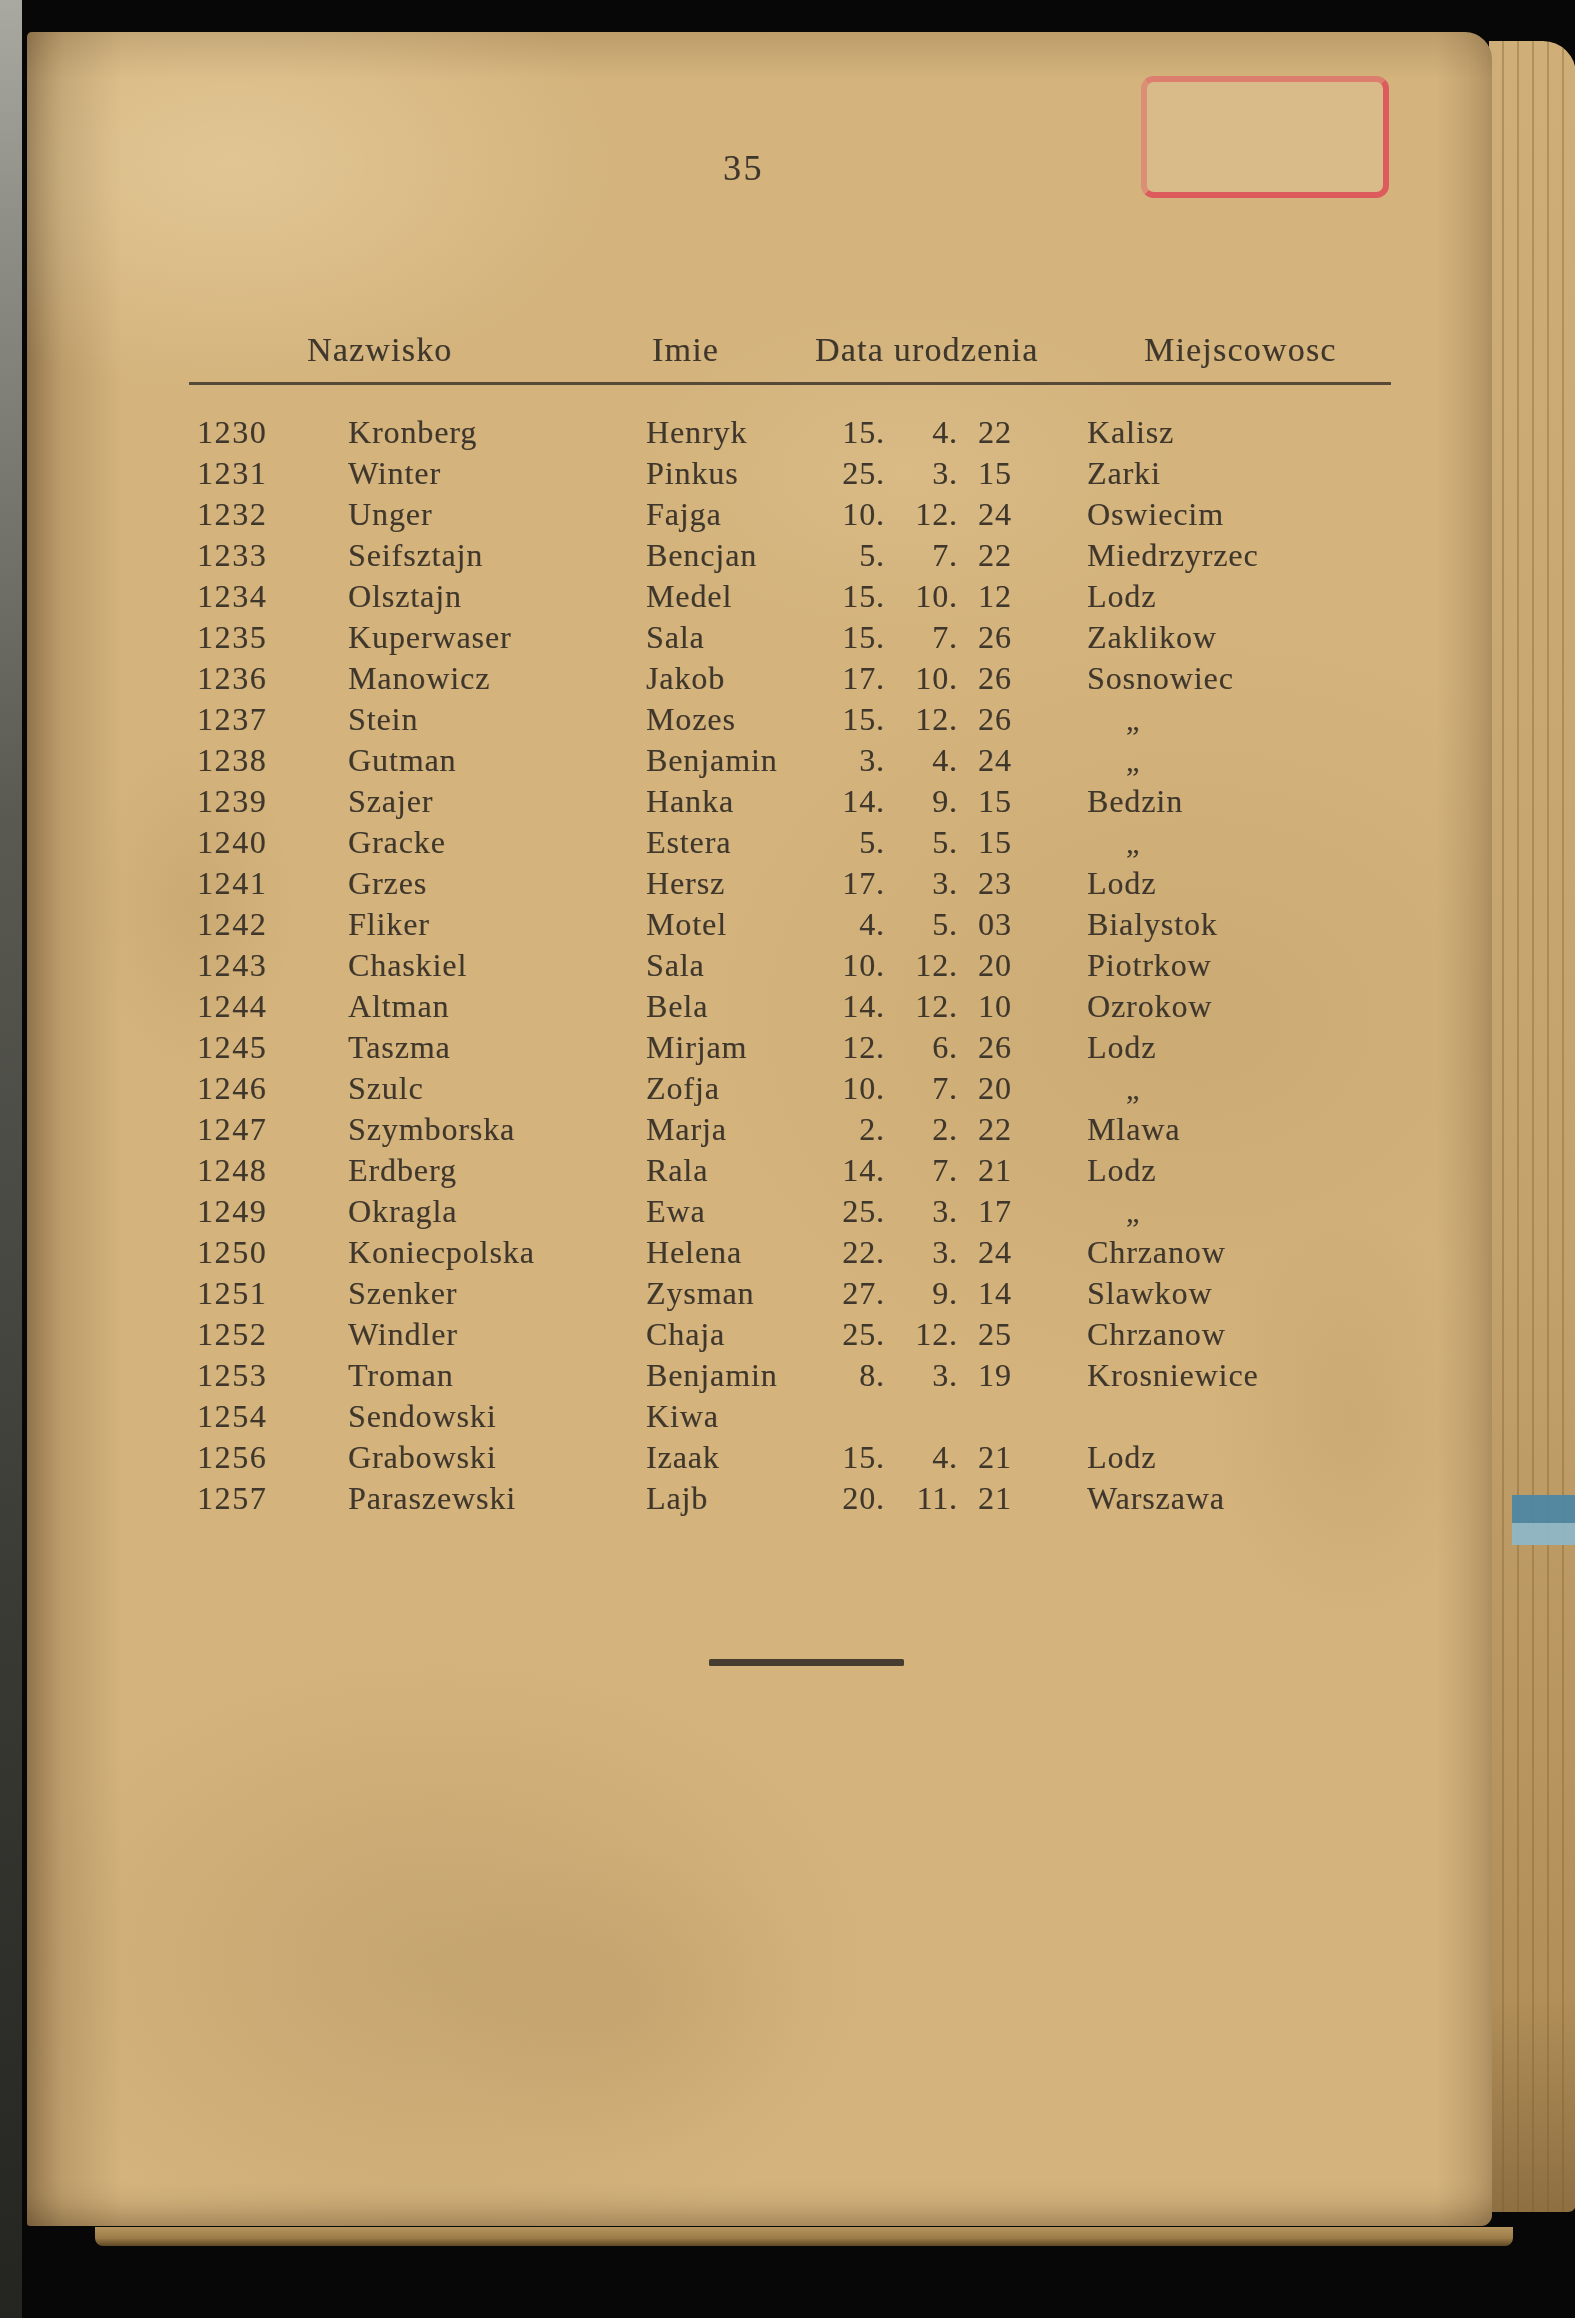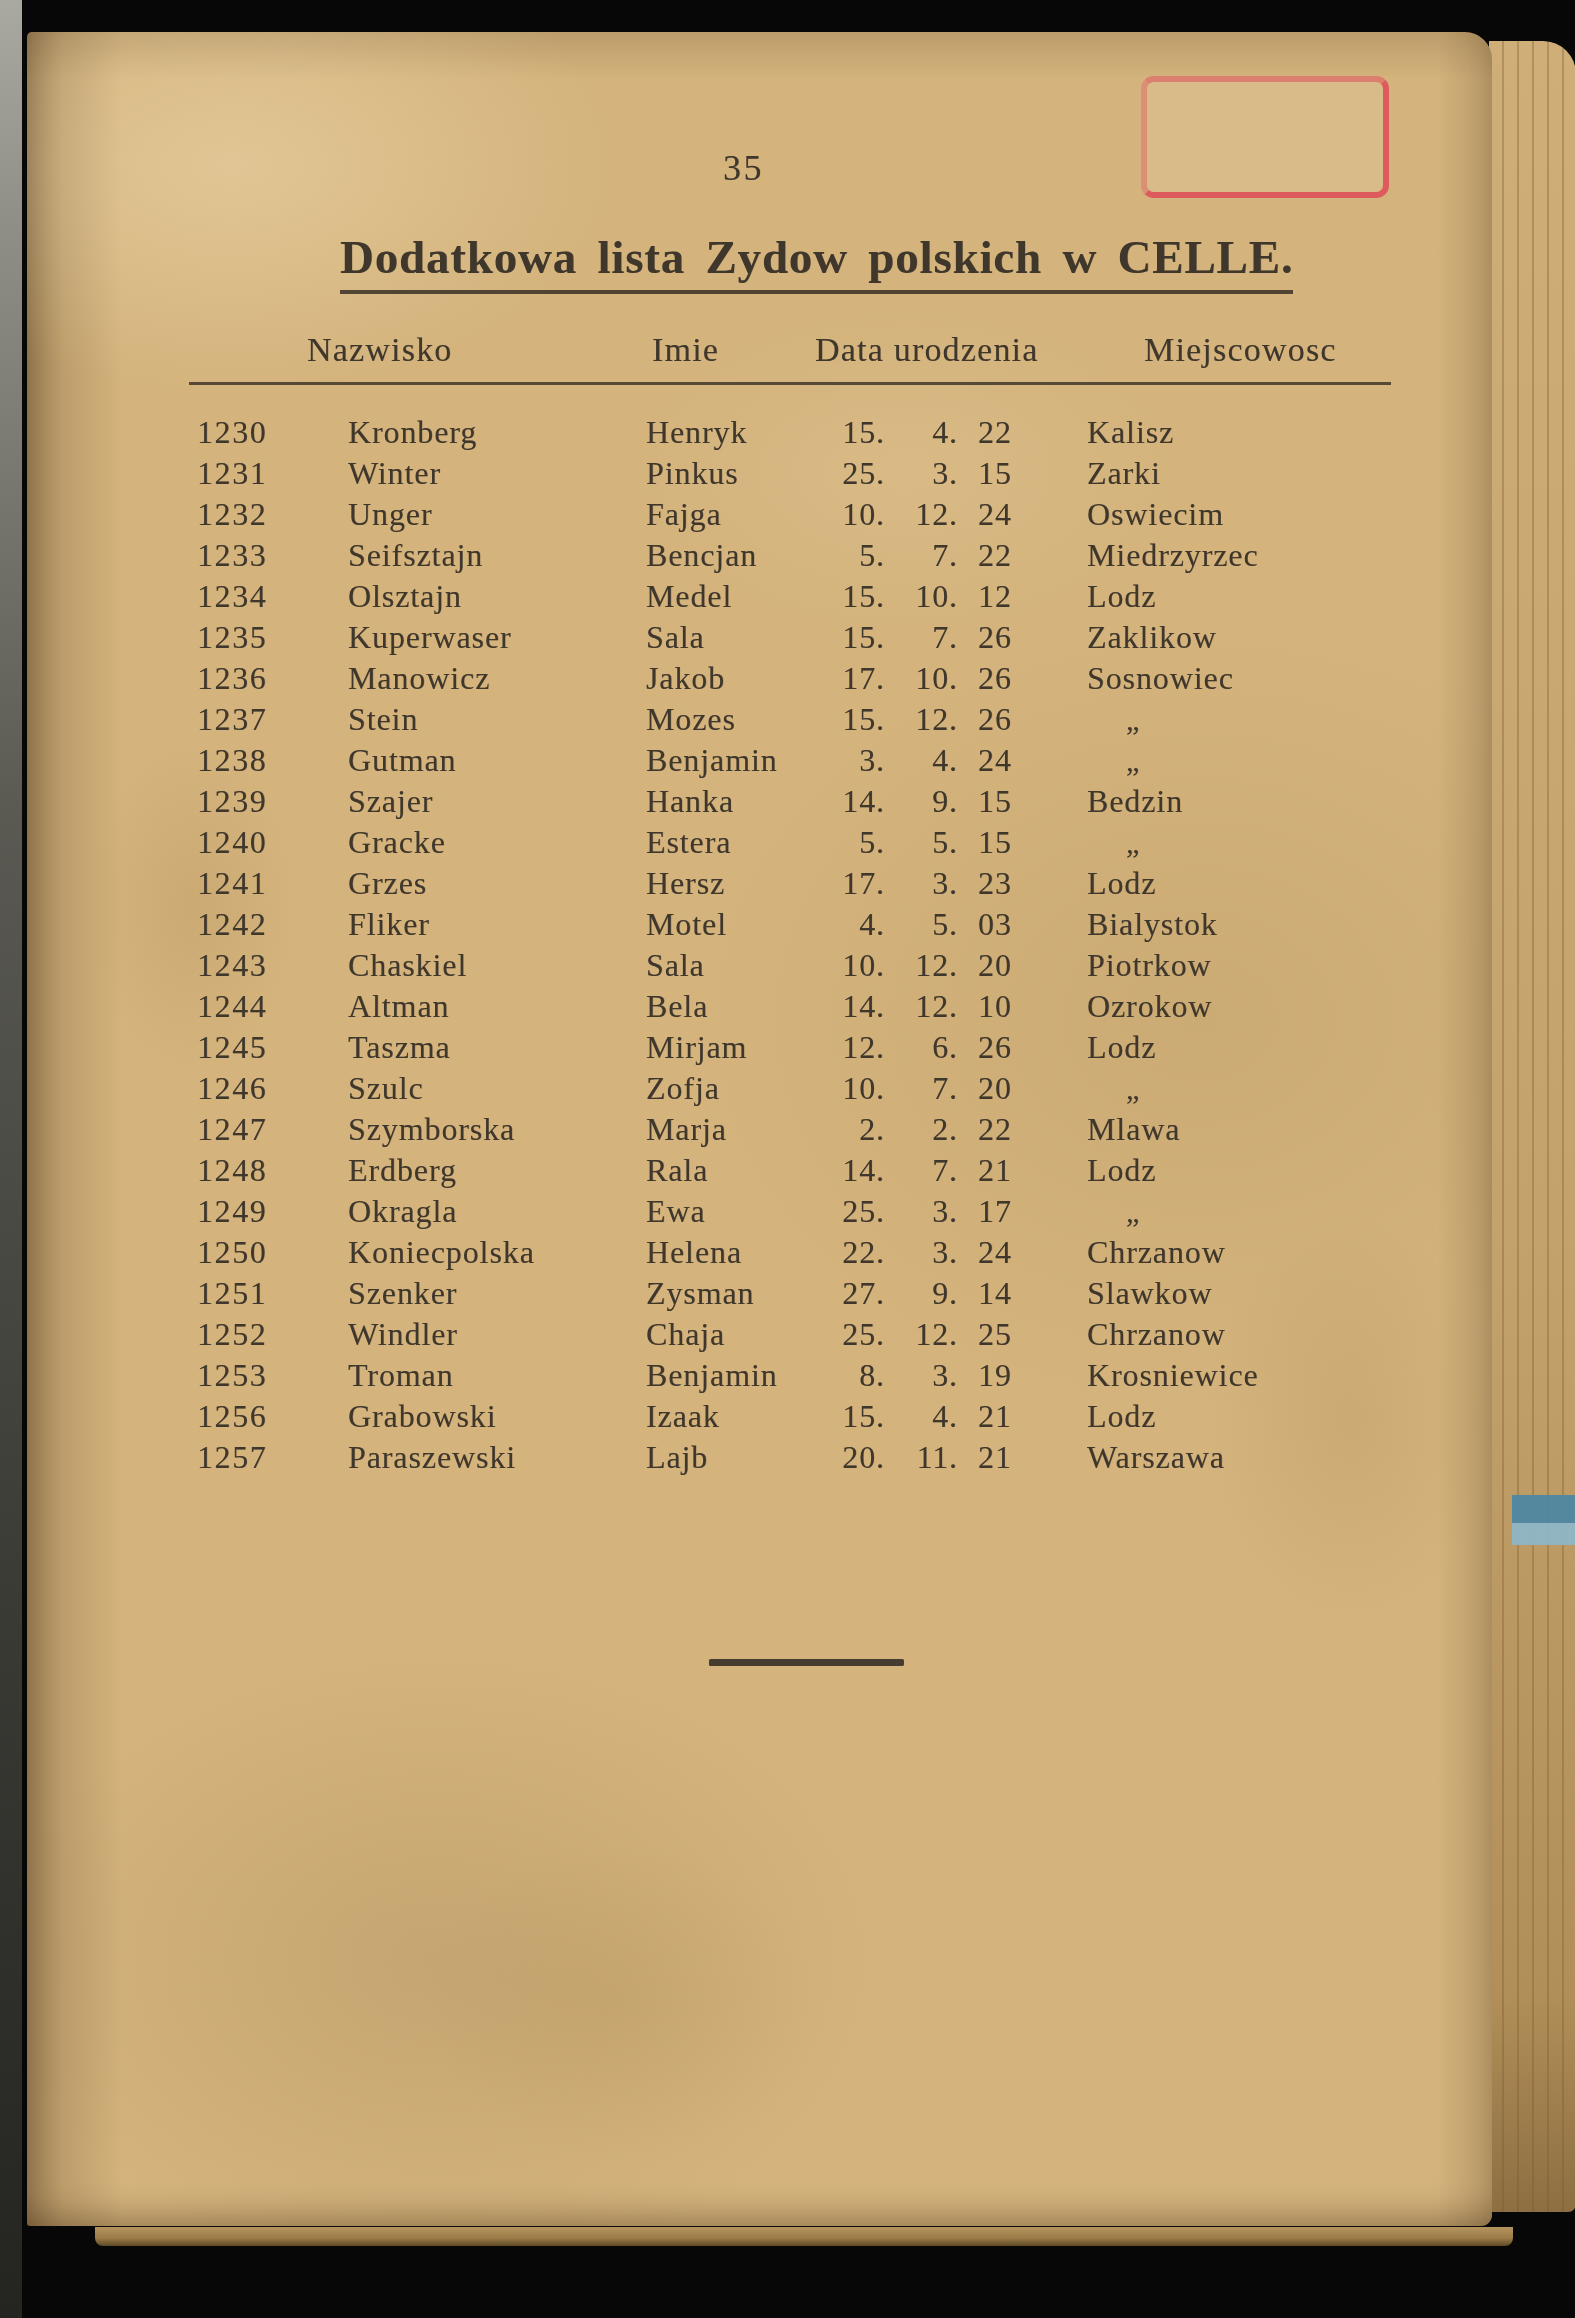--- a/index.html
+++ b/index.html
@@ -173,21 +173,20 @@
   <div class="page">
 
     <div class="stain stain1"></div>
     <div class="stain stain2"></div>
     <div class="stain stain3"></div>
 
     <div class="stamp-outline"></div>
 
     <div class="page-number ink">35</div>
 
-    <div class="doc-title ink">Dodatkowa lista Zydow polskich w CELLE.</div>
 
     <div class="col-header h-surname ink">Nazwisko</div>
     <div class="col-header h-given ink">Imie</div>
     <div class="col-header h-date ink">Data urodzenia</div>
     <div class="col-header h-place ink">Miejscowosc</div>
 
     <div class="header-rule"></div>
 
     <div class="rows" id="rows-container">
         <div class="row ink">
@@ -400,20 +399,29 @@
         <div class="row ink">
     <span class="c-num">1253</span>
     <span class="c-surname">Troman</span>
     <span class="c-given">Benjamin</span>
     <span class="c-day">8.</span>
     <span class="c-month">3.</span>
     <span class="c-year">19</span>
     <span class="c-place">Krosniewice</span>
   </div>
         <div class="row ink">
+    <span class="c-num">1254</span>
+    <span class="c-surname">Sendowski</span>
+    <span class="c-given">Kiwa</span>
+    <span class="c-day"></span>
+    <span class="c-month"></span>
+    <span class="c-year"></span>
+    <span class="c-place"></span>
+  </div>
+        <div class="row ink">
     <span class="c-num">1256</span>
     <span class="c-surname">Grabowski</span>
     <span class="c-given">Izaak</span>
     <span class="c-day">15.</span>
     <span class="c-month">4.</span>
     <span class="c-year">21</span>
     <span class="c-place">Lodz</span>
   </div>
         <div class="row ink">
     <span class="c-num">1257</span>

